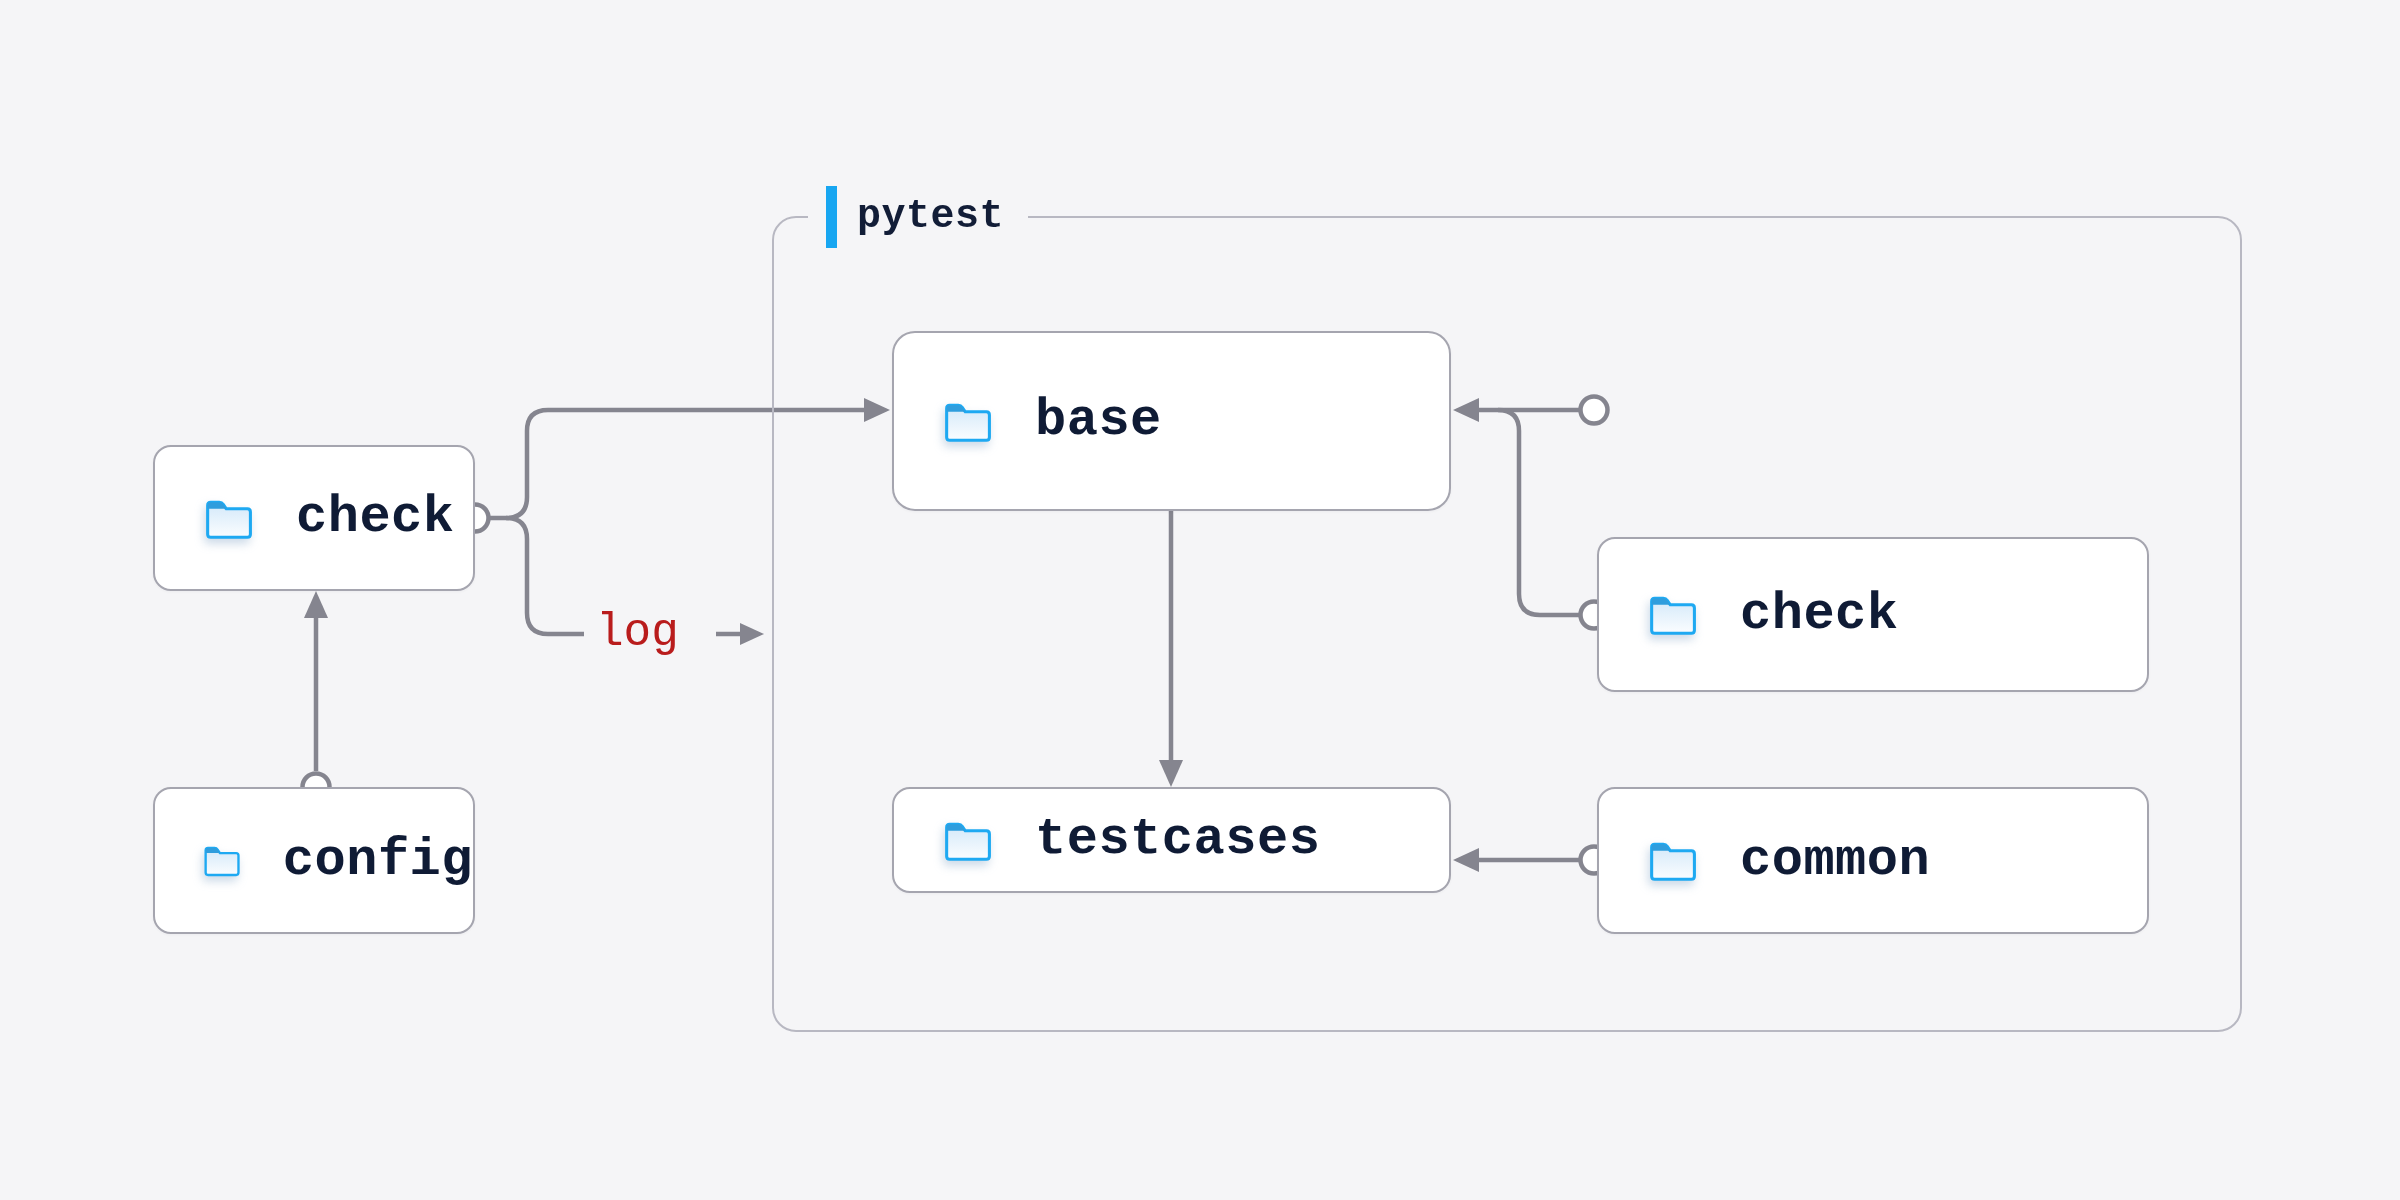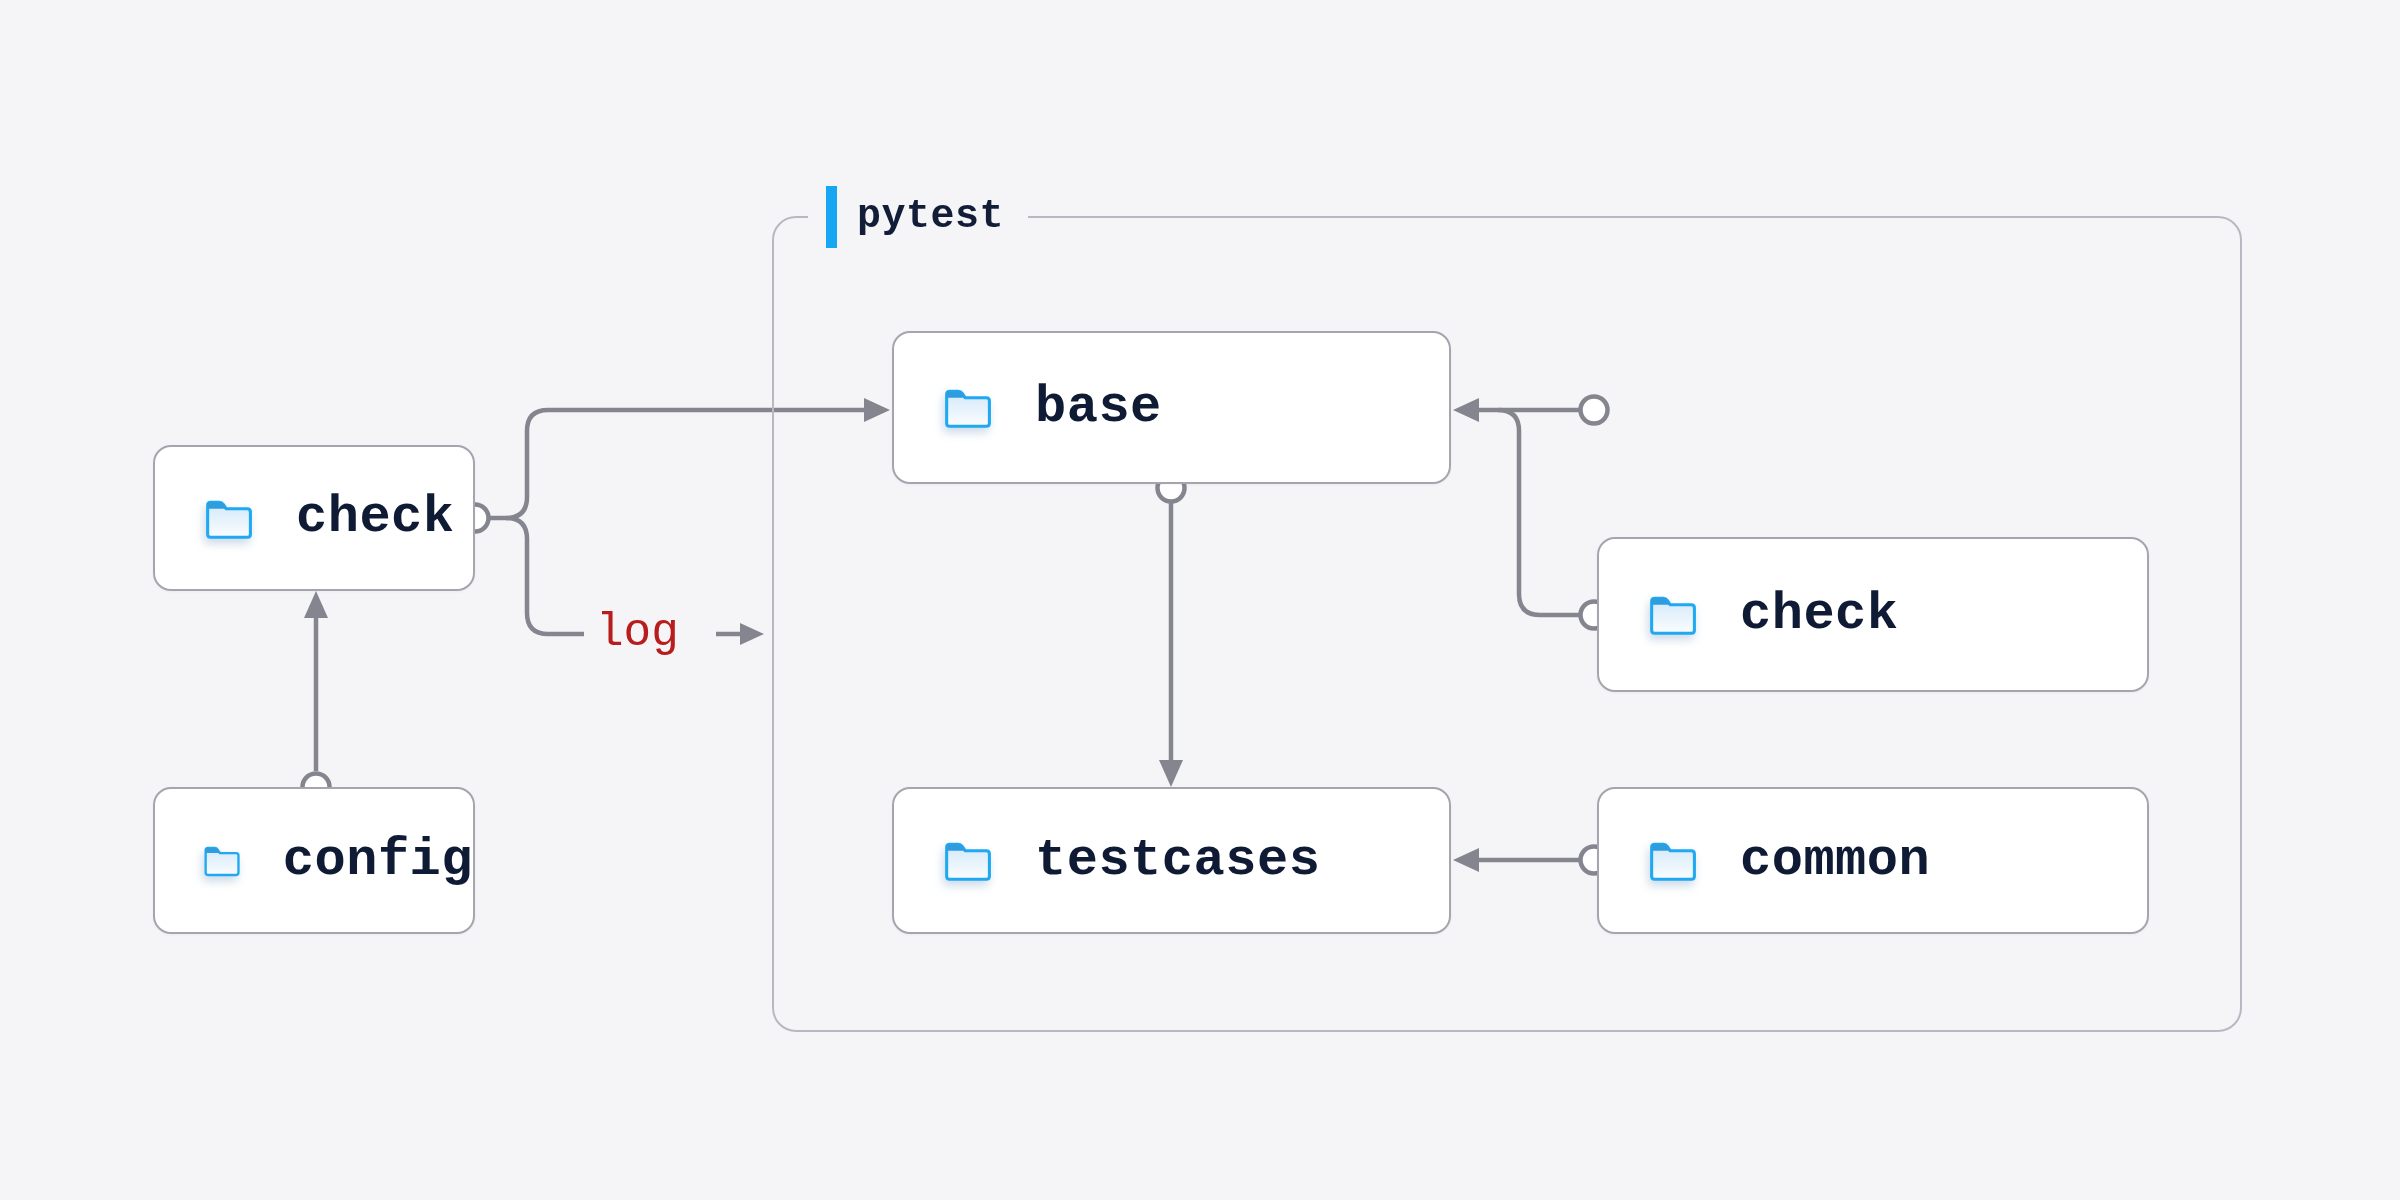--- a/index.html
+++ b/index.html
@@ -52,22 +52,22 @@
     box-shadow:0 1px 3px rgba(20,30,60,0.04);
   }
   .node .label{
     font-size:52px;font-weight:700;color:#0f1b35;letter-spacing:0.5px;
     line-height:1;white-space:nowrap;
   }
   .folder{width:57px;height:47px;filter:drop-shadow(-2px 5px 5px rgba(110,150,190,0.35));}
 
   .n-utils    {left:153px;top:445px;width:322px;height:146px;}
   .n-config   {left:153px;top:787px;width:322px;height:147px;}
-  .n-base     {left:892px;top:331px;width:559px;height:153px;}
-  .n-testcases{left:892px;top:787px;width:559px;height:147px;}
+  .n-base     {left:892px;top:331px;width:559px;height:180px;border-radius:23px;}
+  .n-testcases{left:892px;top:787px;width:559px;height:106px;}
   .n-orm      {left:1597px;top:331px;width:552px;height:153px;}
   .n-check    {left:1597px;top:537px;width:552px;height:155px;}
   .n-common   {left:1597px;top:787px;width:552px;height:147px;text-align:right;}
 
   
   .edge-label{
     position:absolute;
     left:596px;top:606px;width:104px;
     text-align:left;
     font-size:46px;font-weight:500;color:#b91c1c;

